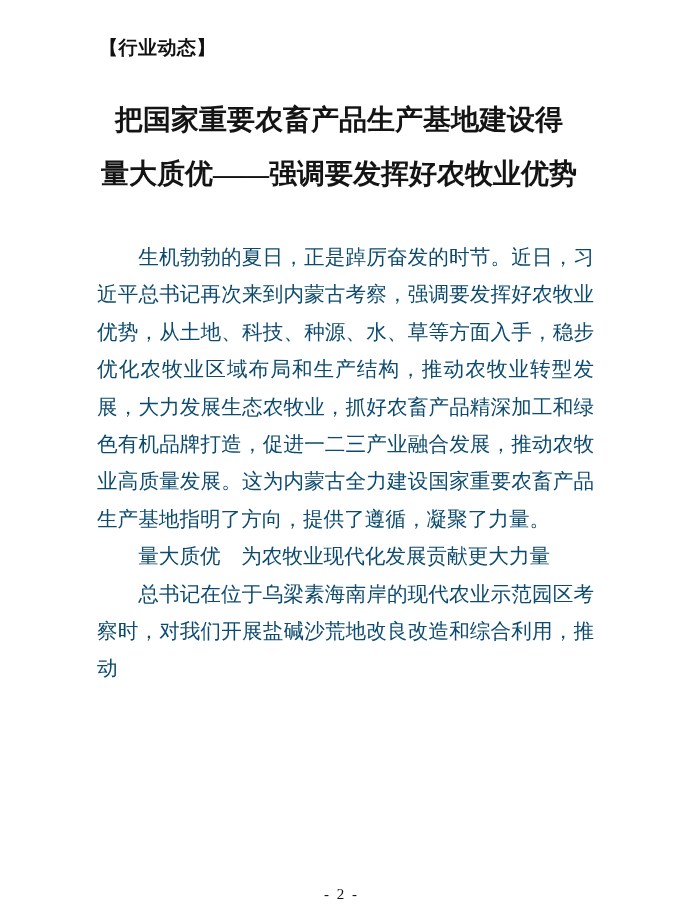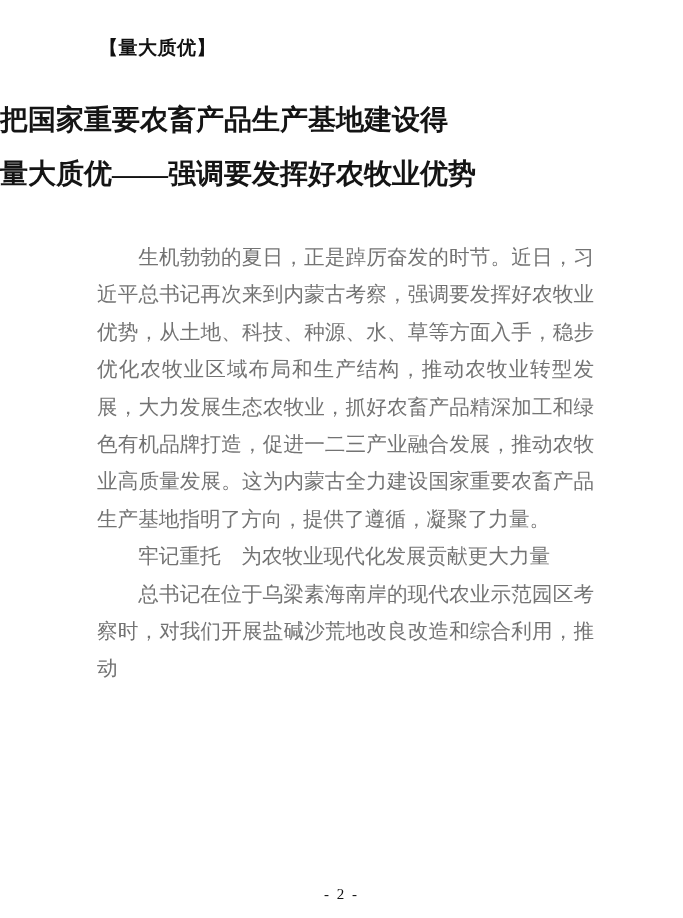--- a/index.html
+++ b/index.html
@@ -24,39 +24,40 @@
     font-weight: 600;
     letter-spacing: 0.5px;
     color: #111111;
     white-space: nowrap;
   }
   .article-title {
     position: absolute;
     top: 74px;
     left: 0;
     right: 5px;
+    text-align: center;
     font-family: "Liberation Serif", "DejaVu Serif", serif;
     font-size: 28px;
     font-weight: 700;
     line-height: 54px;
     color: #141414;
   }
   .article-title .title-line {
     display: block;
     white-space: nowrap;
   }
   .article-body {
     position: absolute;
     top: 239px;
     left: 97px;
     width: 497px;
     font-family: "Liberation Serif", "DejaVu Serif", serif;
     font-size: 20.6px;
     line-height: 37.4px;
-    color: #737373;
+    color: #0c4a6e;
     text-align: justify;
   }
   .article-body p {
     margin: 0;
     padding: 0;
     text-indent: 2em;
   }
   .page-number {
     position: absolute;
     left: 0;
@@ -67,28 +68,28 @@
     font-size: 15px;
     color: #111111;
     letter-spacing: 2px;
   }
 </style>
 </head>
 <body>
 
 <div class="page">
 
-  <div class="section-label">【量大质优】</div>
+  <div class="section-label">【行业动态】</div>
 
   <h1 class="article-title">
     <span class="title-line">把国家重要农畜产品生产基地建设得</span>
     <span class="title-line">量大质优——强调要发挥好农牧业优势</span>
   </h1>
 
   <div class="article-body">
     <p>生机勃勃的夏日，正是踔厉奋发的时节。近日，习近平总书记再次来到内蒙古考察，强调要发挥好农牧业优势，从土地、科技、种源、水、草等方面入手，稳步优化农牧业区域布局和生产结构，推动农牧业转型发展，大力发展生态农牧业，抓好农畜产品精深加工和绿色有机品牌打造，促进一二三产业融合发展，推动农牧业高质量发展。这为内蒙古全力建设国家重要农畜产品生产基地指明了方向，提供了遵循，凝聚了力量。</p>
-    <p>牢记重托　为农牧业现代化发展贡献更大力量</p>
+    <p>量大质优　为农牧业现代化发展贡献更大力量</p>
     <p>总书记在位于乌梁素海南岸的现代农业示范园区考察时，对我们开展盐碱沙荒地改良改造和综合利用，推动</p>
   </div>
 
   <div class="page-number">- 2 -</div>
 
 </div>
 
 </body></html>

